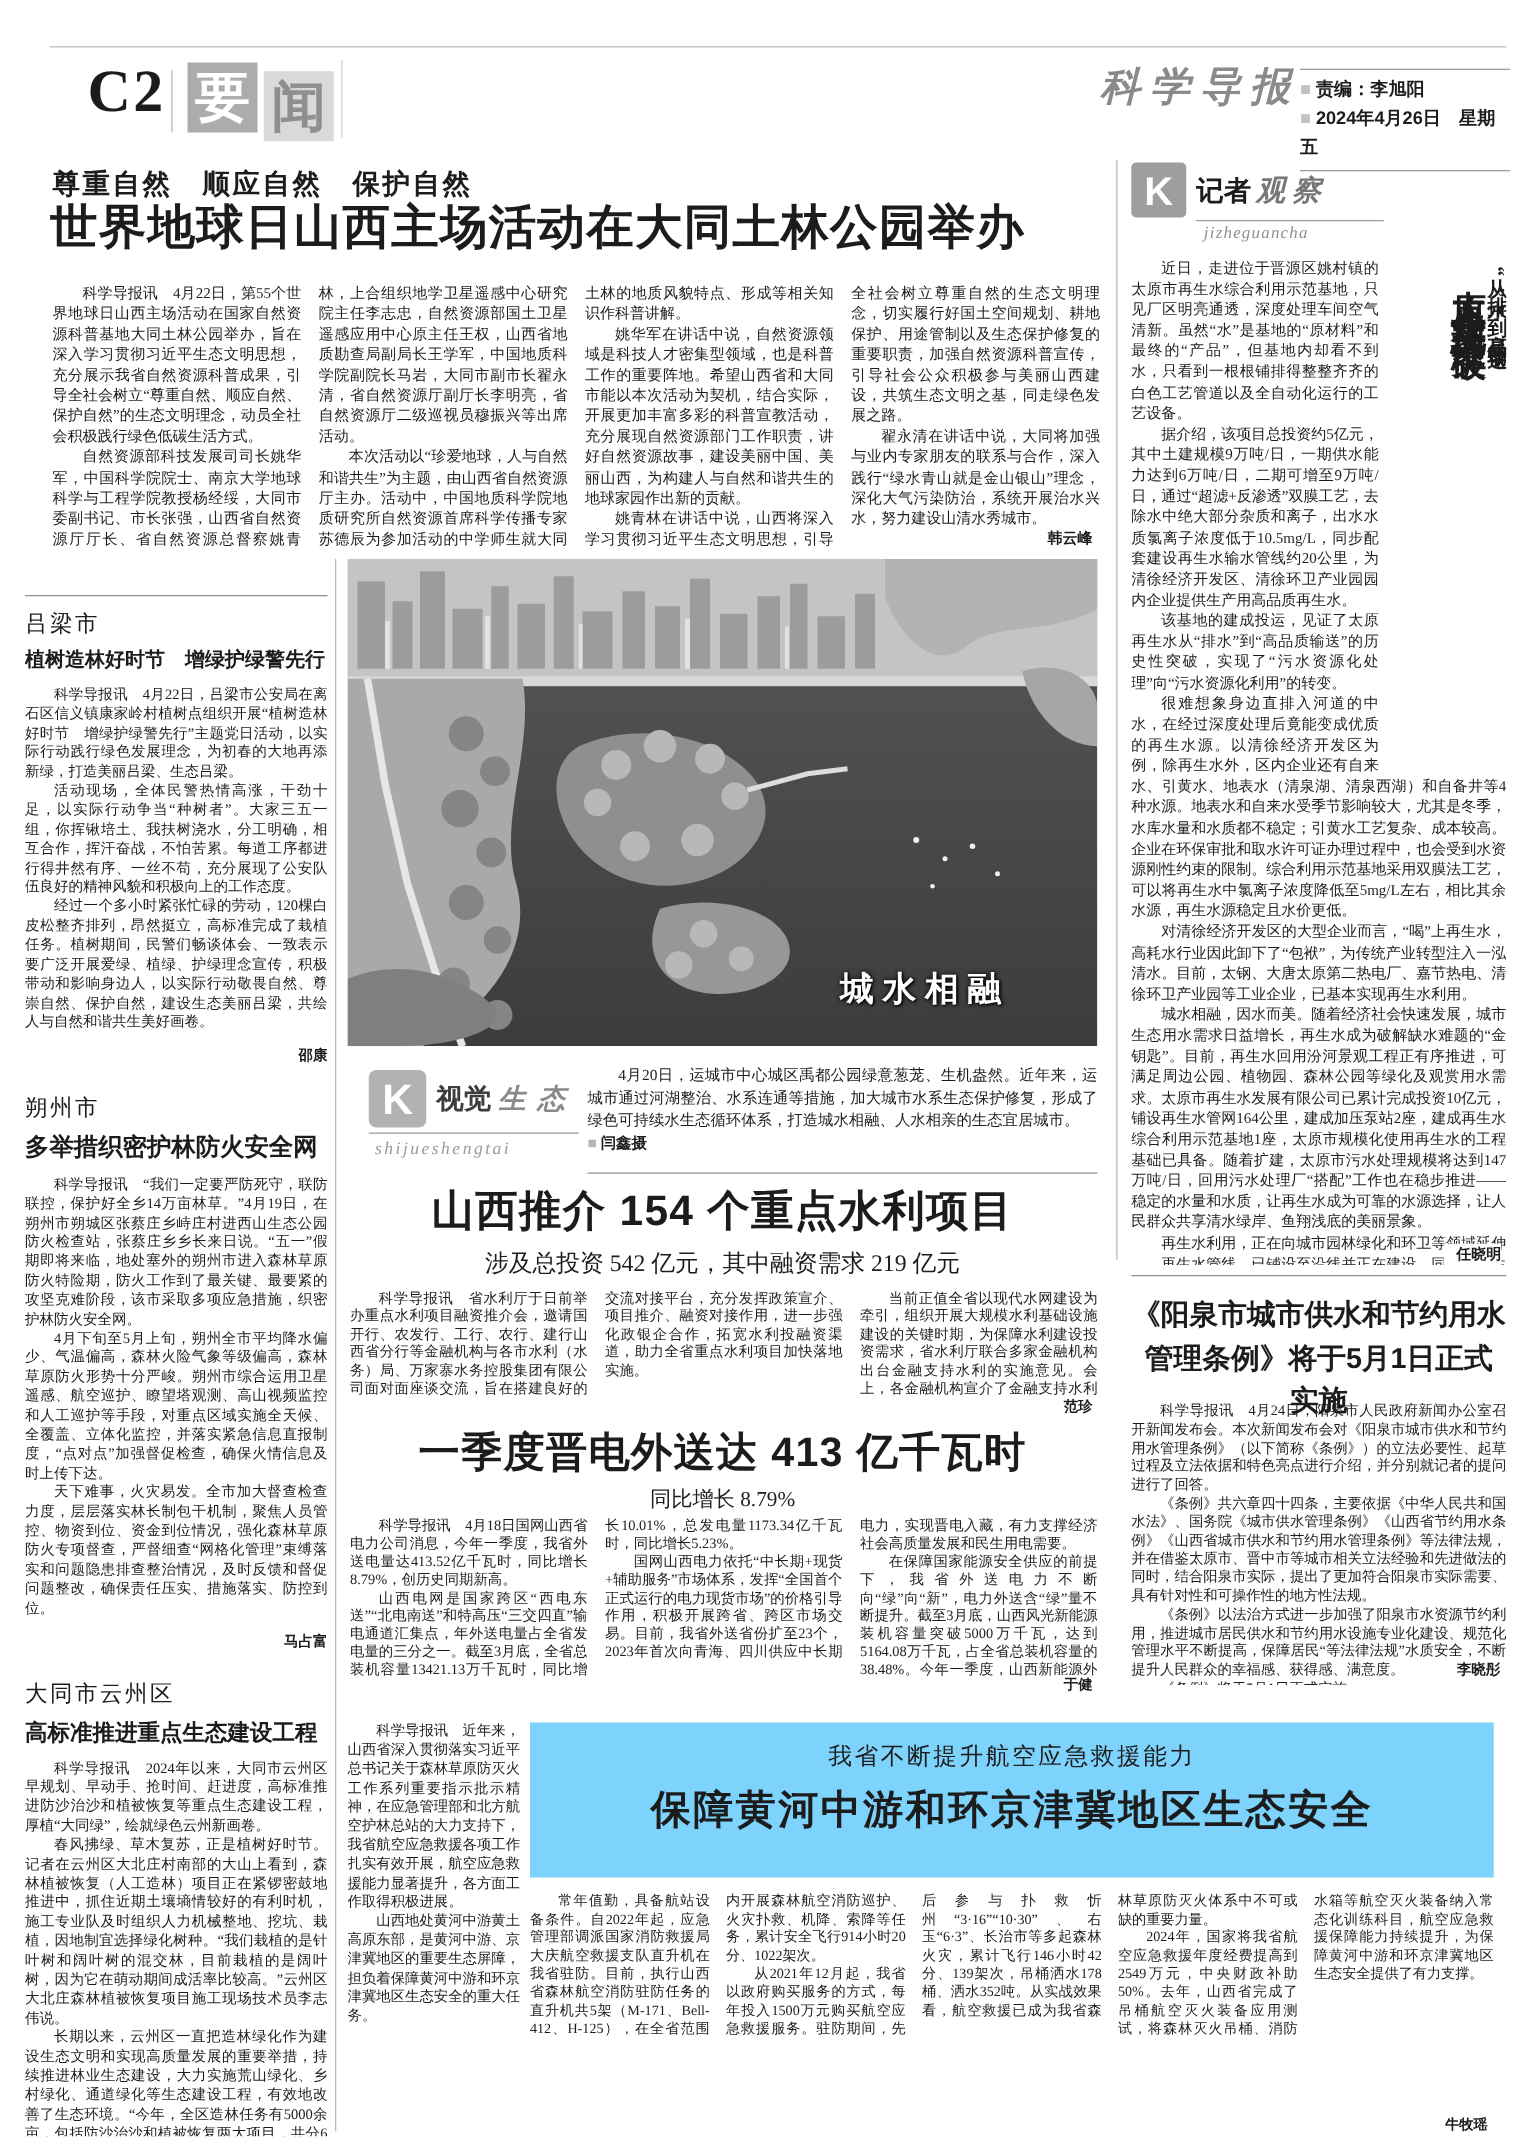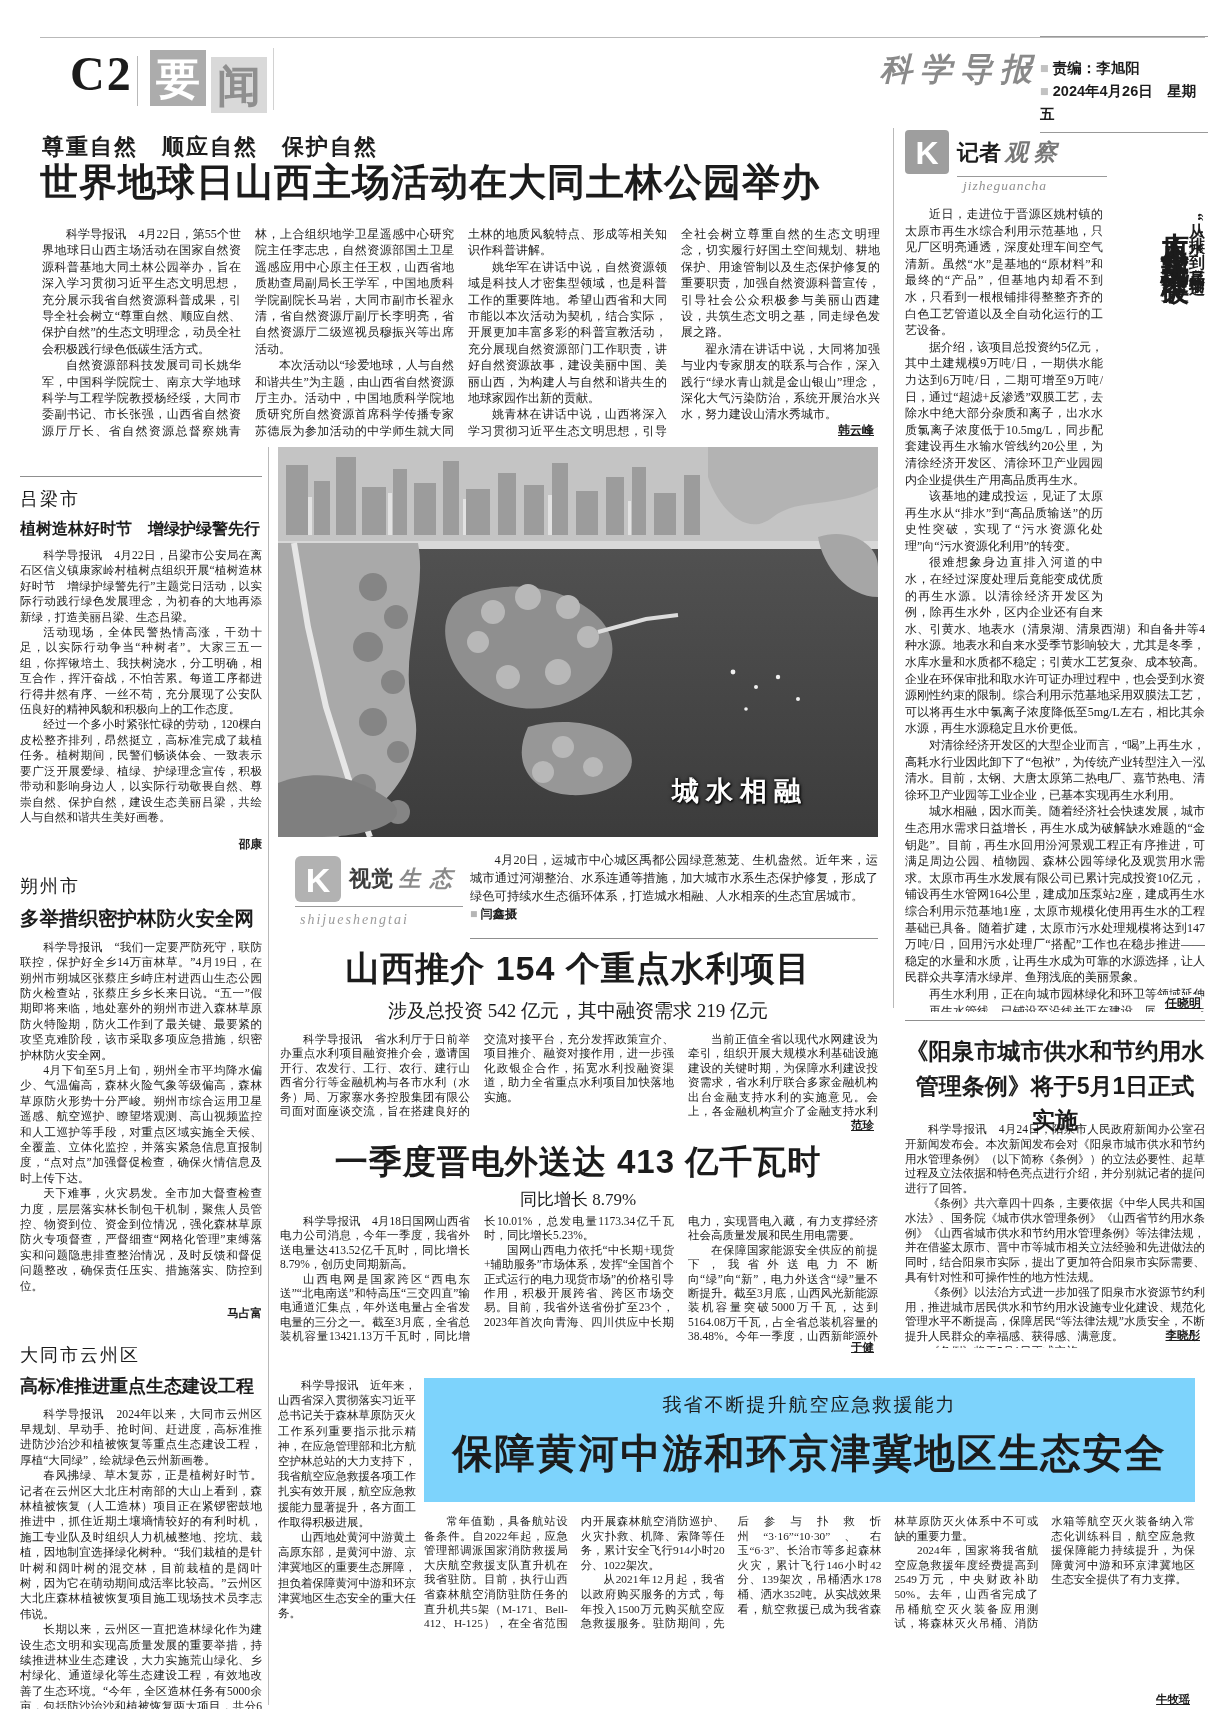--- a/index.html
+++ b/index.html
@@ -8,27 +8,27 @@
   .abs{position:absolute;}
   .hline{position:absolute;background:#b9b9b9;height:1px;}
   .vline{position:absolute;background:#b9b9b9;width:1px;}
   .sans{font-family:"Liberation Sans","DejaVu Sans",sans-serif;}
   
   .edition{left:70px;top:46px;font-size:48px;font-weight:900;letter-spacing:2px;}
   .logo-box{width:56px;height:56px;text-align:center;line-height:58px;font-size:44px;font-weight:900;}
   .yao{left:150px;top:50px;background:#acacac;color:#ffffff;}
   .wen{left:211px;top:57px;background:#d9d9d9;color:#8f8f8f;}
   .masthead{left:880px;top:48px;font-size:32px;font-style:italic;color:#8a8a8a;letter-spacing:8px;font-weight:700;}
-  .issue{left:1040px;top:36px;width:168px;border-top:1px solid #999;border-bottom:1px solid #999;padding:20px 0 6px 0;
+  .issue{left:1040px;top:55px;width:168px;border-top:1px solid #999;border-bottom:1px solid #999;padding:5px 0 6px 0;
          font-size:14.5px;font-weight:700;line-height:23px;}
   .issue .sq{color:#c2c2c2;margin-right:4px;}
   
   .body-txt p{margin:0;text-indent:2em;text-align:justify;}
   .byl{text-align:right;font-weight:700;text-indent:0 !important;}
-  .byl-abs{position:absolute;right:4px;bottom:0;background:#fff;padding-left:10px;font-weight:700;font-size:12px;text-decoration:underline;}
+  .byl-abs{position:absolute;right:4px;bottom:0;background:#fff;padding-left:10px;font-weight:700;font-size:12px;}
   
   .lead-kicker{left:42px;top:132px;font-size:22px;font-weight:700;letter-spacing:2px;}
   .lead-headline{left:40px;top:160px;width:842px;font-size:38px;line-height:1.2;font-weight:900;letter-spacing:1px;}
   .lead-body{left:42px;top:226px;width:838px;height:214px;column-count:4;column-gap:14px;
              font-size:12px;line-height:16.4px;overflow:hidden;}
   
   .sidebar{left:20px;top:477px;width:242px;height:1232px;overflow:hidden;}
   .side-sec{margin-top:22px;position:relative;}
   .side-sec:first-child{margin-top:10px;}
   .side-kicker{font-size:18px;letter-spacing:2px;margin-bottom:8px;}
@@ -73,21 +73,21 @@
   .vkick{font-size:16px;font-weight:700;letter-spacing:3px;padding-left:6px;}
   .vtitle{font-size:28px;font-weight:900;letter-spacing:4px;font-family:"Liberation Sans","DejaVu Sans",sans-serif;}
   
   .yq-rule{left:905px;top:1020px;width:300px;background:#8f8f8f;}
   .yq-head{left:905px;top:1034px;width:300px;text-align:center;font-size:23px;font-weight:900;line-height:1.5;}
   .yq-body{left:905px;top:1122px;width:300px;height:226px;font-size:11.5px;line-height:14.8px;overflow:hidden;position:absolute;}
   
   .avi-left{left:278px;top:1378px;width:138px;height:332px;font-size:11.5px;line-height:15.2px;overflow:hidden;position:absolute;}
   .avi-box{left:424px;top:1378px;width:771px;height:124px;background:#7dd3fc;text-align:center;}
   .avi-kick{margin-top:14px;font-size:19px;letter-spacing:2px;}
-  .avi-head{margin-top:8px;font-size:40px;font-weight:900;letter-spacing:2px;}
+  .avi-head{margin-top:8px;font-size:32px;font-weight:900;letter-spacing:2px;}
   .avi-cols{left:424px;top:1514px;width:771px;height:196px;column-count:5;column-gap:13px;
             font-size:11.3px;line-height:14.6px;overflow:hidden;}
 </style>
 </head>
 <body>
 
 <div class="page">
 
   <div class="hline" style="left:40px;top:37px;width:1165px"></div>
   <div class="abs edition">C2</div>

